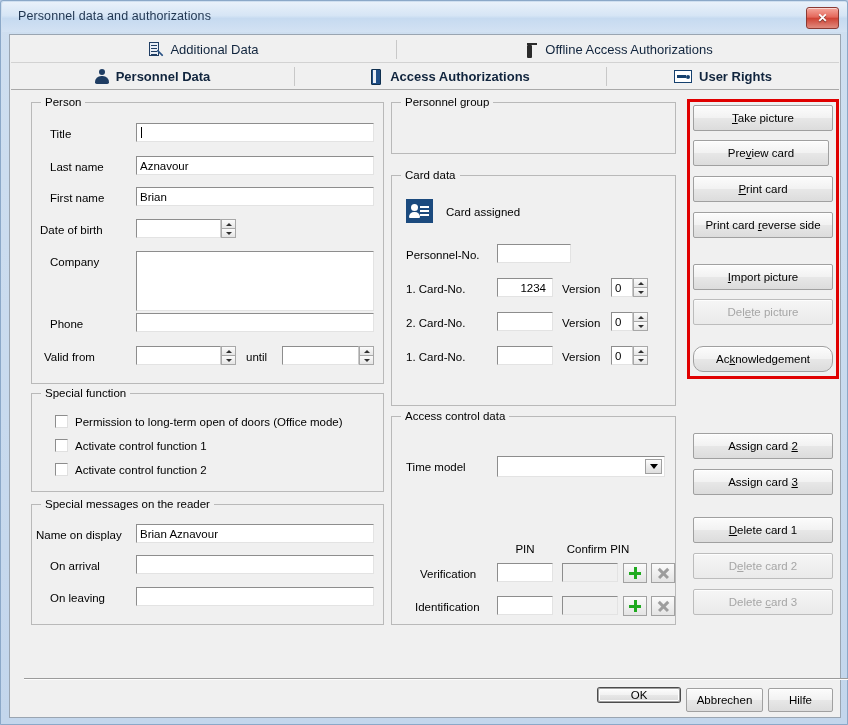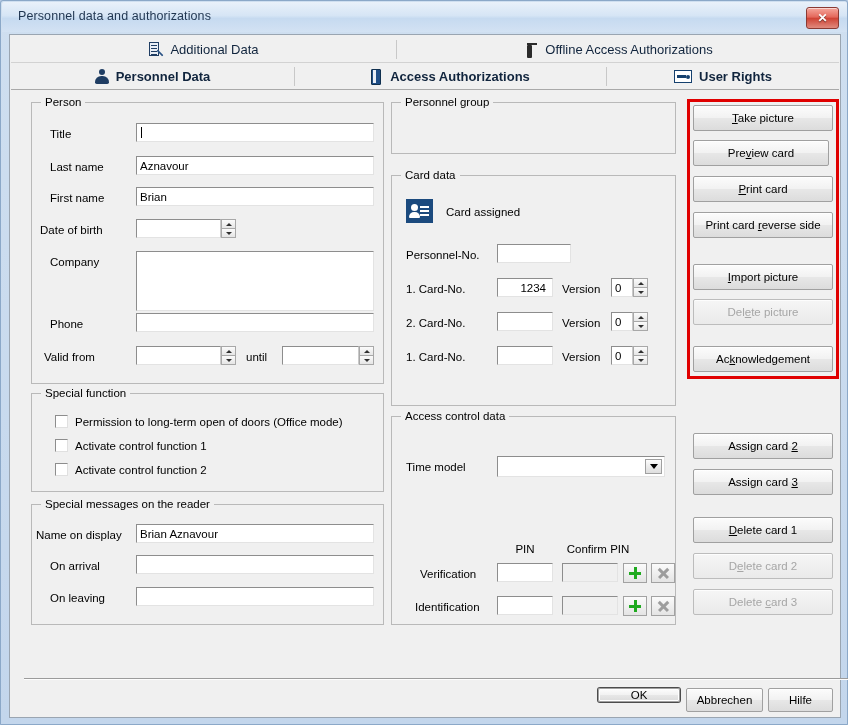--- a/index.html
+++ b/index.html
@@ -406,21 +406,21 @@
     </div>
     <div class="btn" style="left:683px;top:177px;width:140px;height:26px;">
       <span>Print card <span class="ul">r</span>everse side</span>
     </div>
     <div class="btn" style="left:683px;top:229px;width:140px;height:26px;">
       <span><span class="ul">I</span>mport picture</span>
     </div>
     <div class="btn disabled" style="left:683px;top:264px;width:140px;height:26px;">
       <span>Del<span class="ul">e</span>te picture</span>
     </div>
-    <div class="btn" style="left:683px;top:311px;width:140px;height:26px;">
+    <div class="btn" style="left:683px;top:311px;width:140px;height:26px;border-radius:10px;">
       <span>Ac<span class="ul">k</span>nowledgement</span>
     </div>
 
     <div class="redbox" style="left:677px;top:64px;width:152px;height:280px;"></div>
 
     <div class="btn" style="left:683px;top:398px;width:140px;height:26px;">
       <span>Assign card <span class="ul">2</span></span>
     </div>
     <div class="btn" style="left:683px;top:434px;width:140px;height:26px;">
       <span>Assign card <span class="ul">3</span></span>

